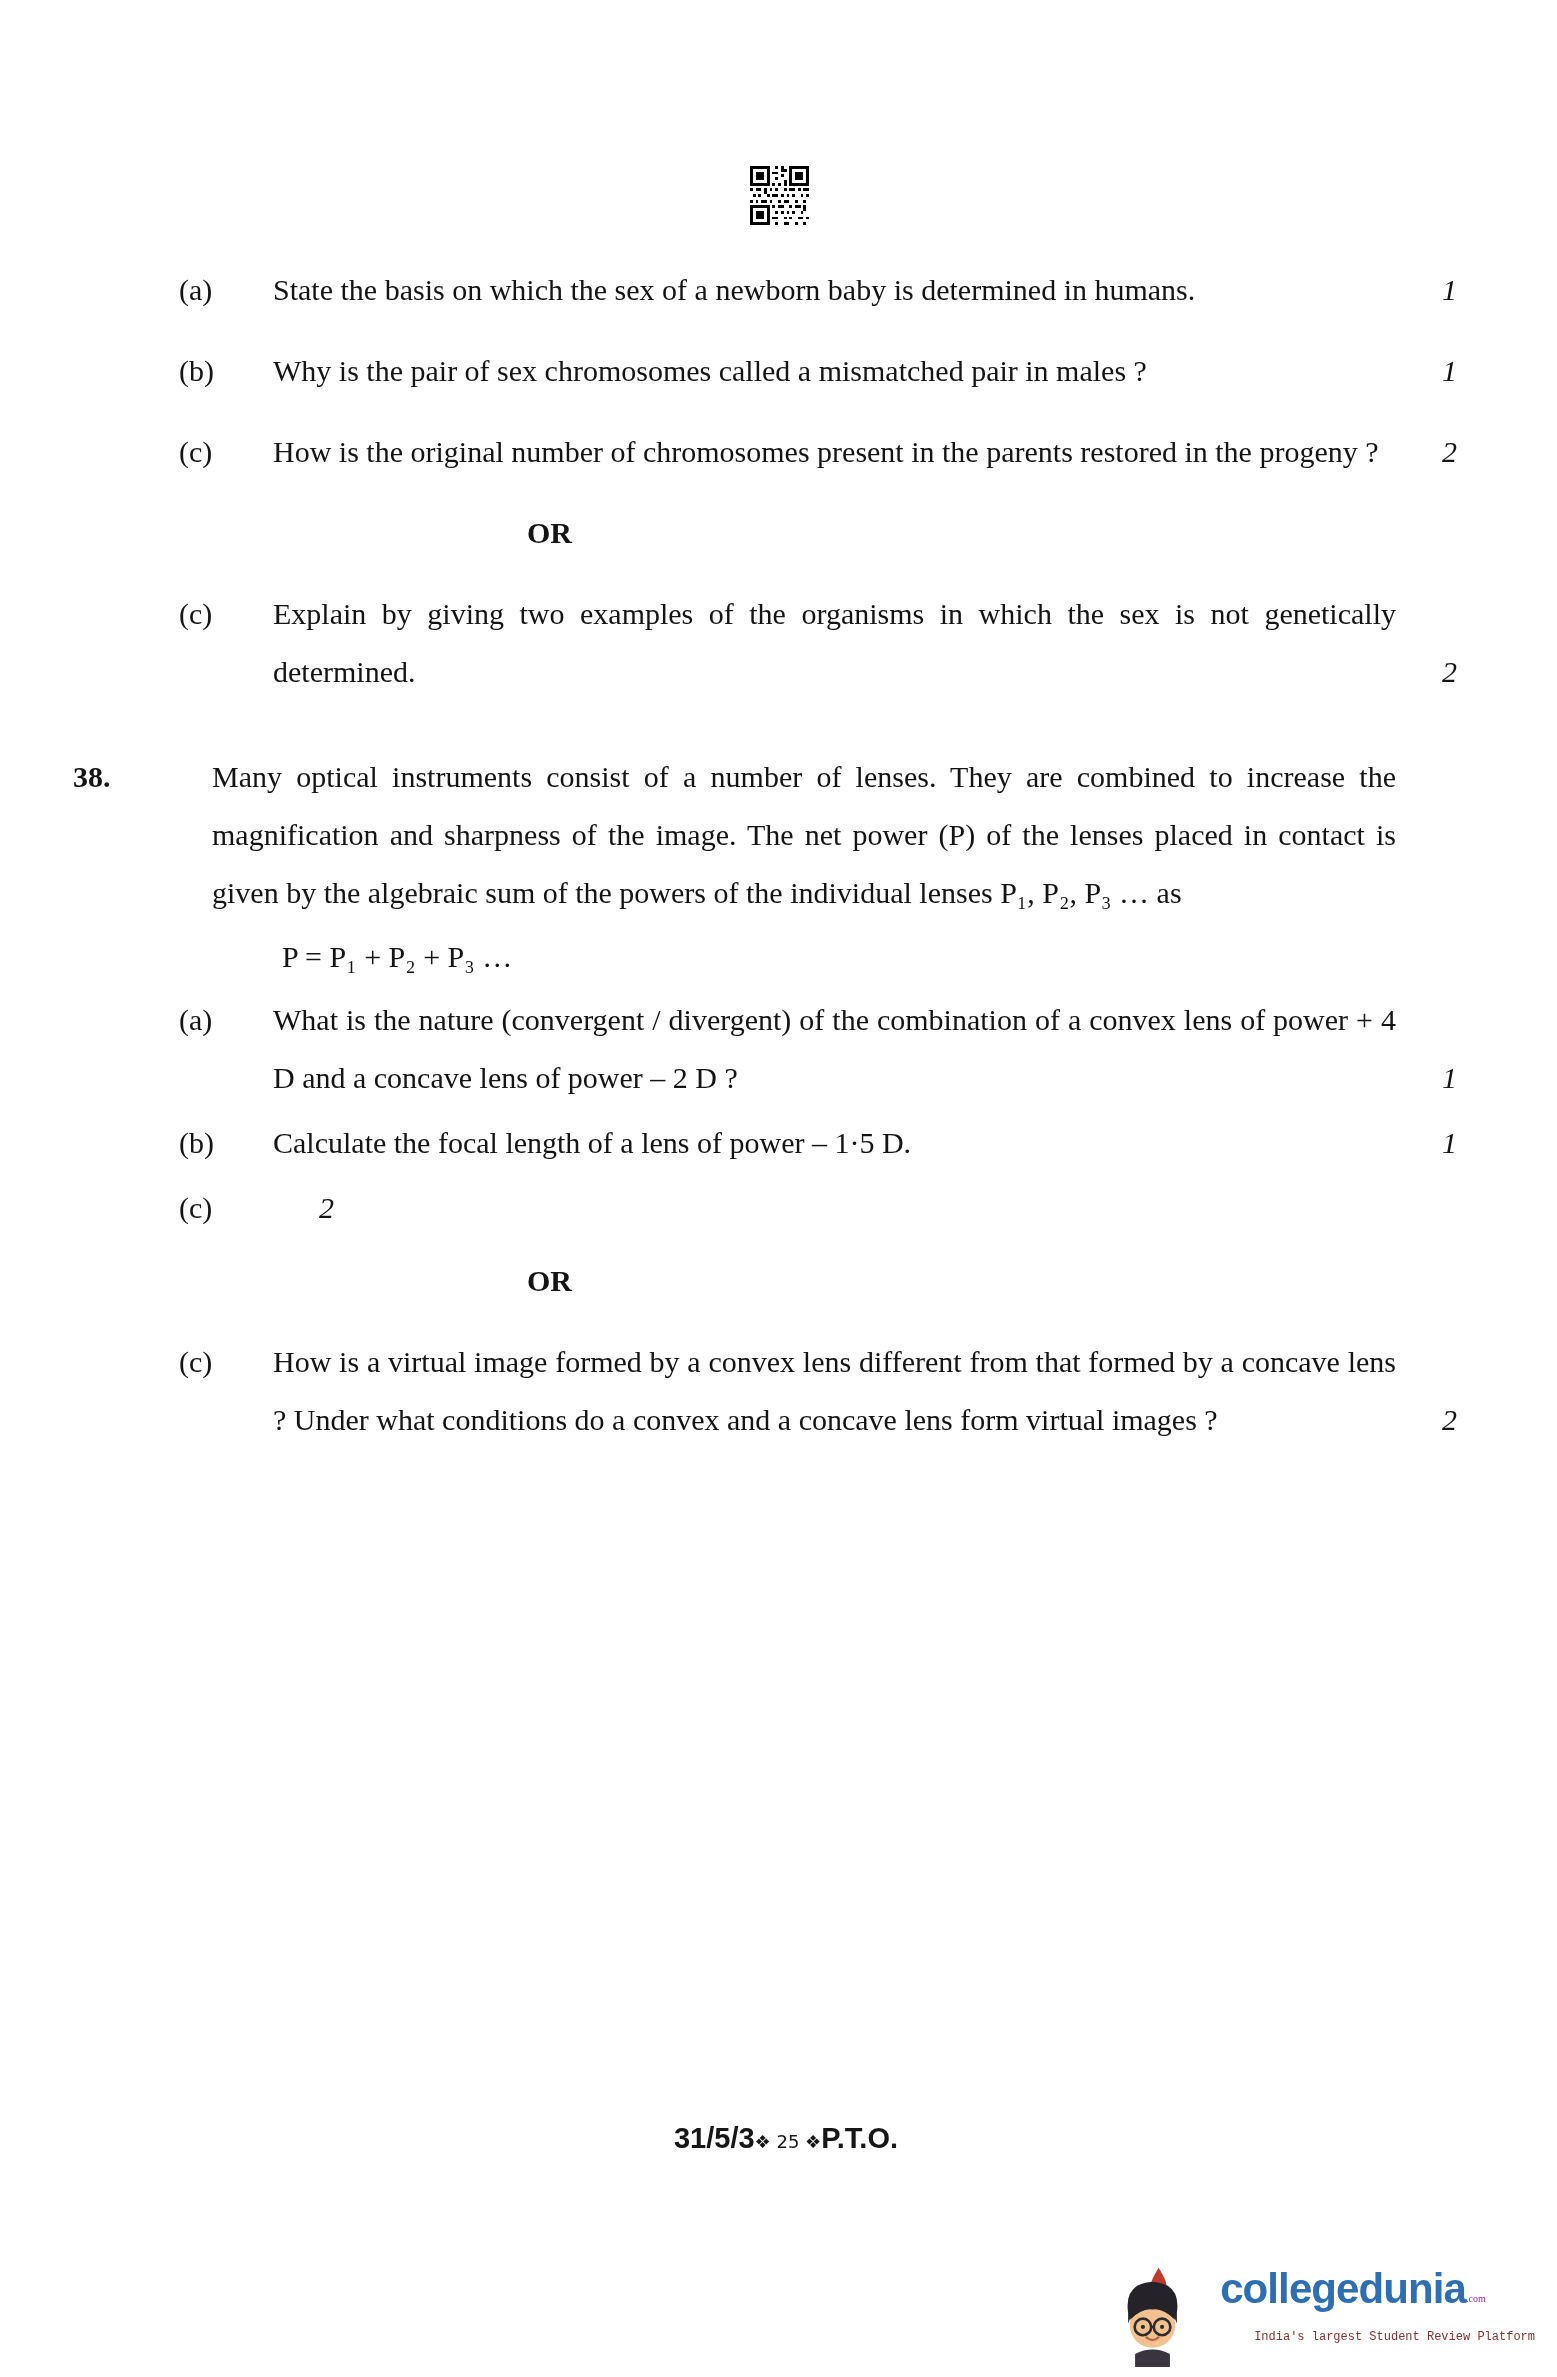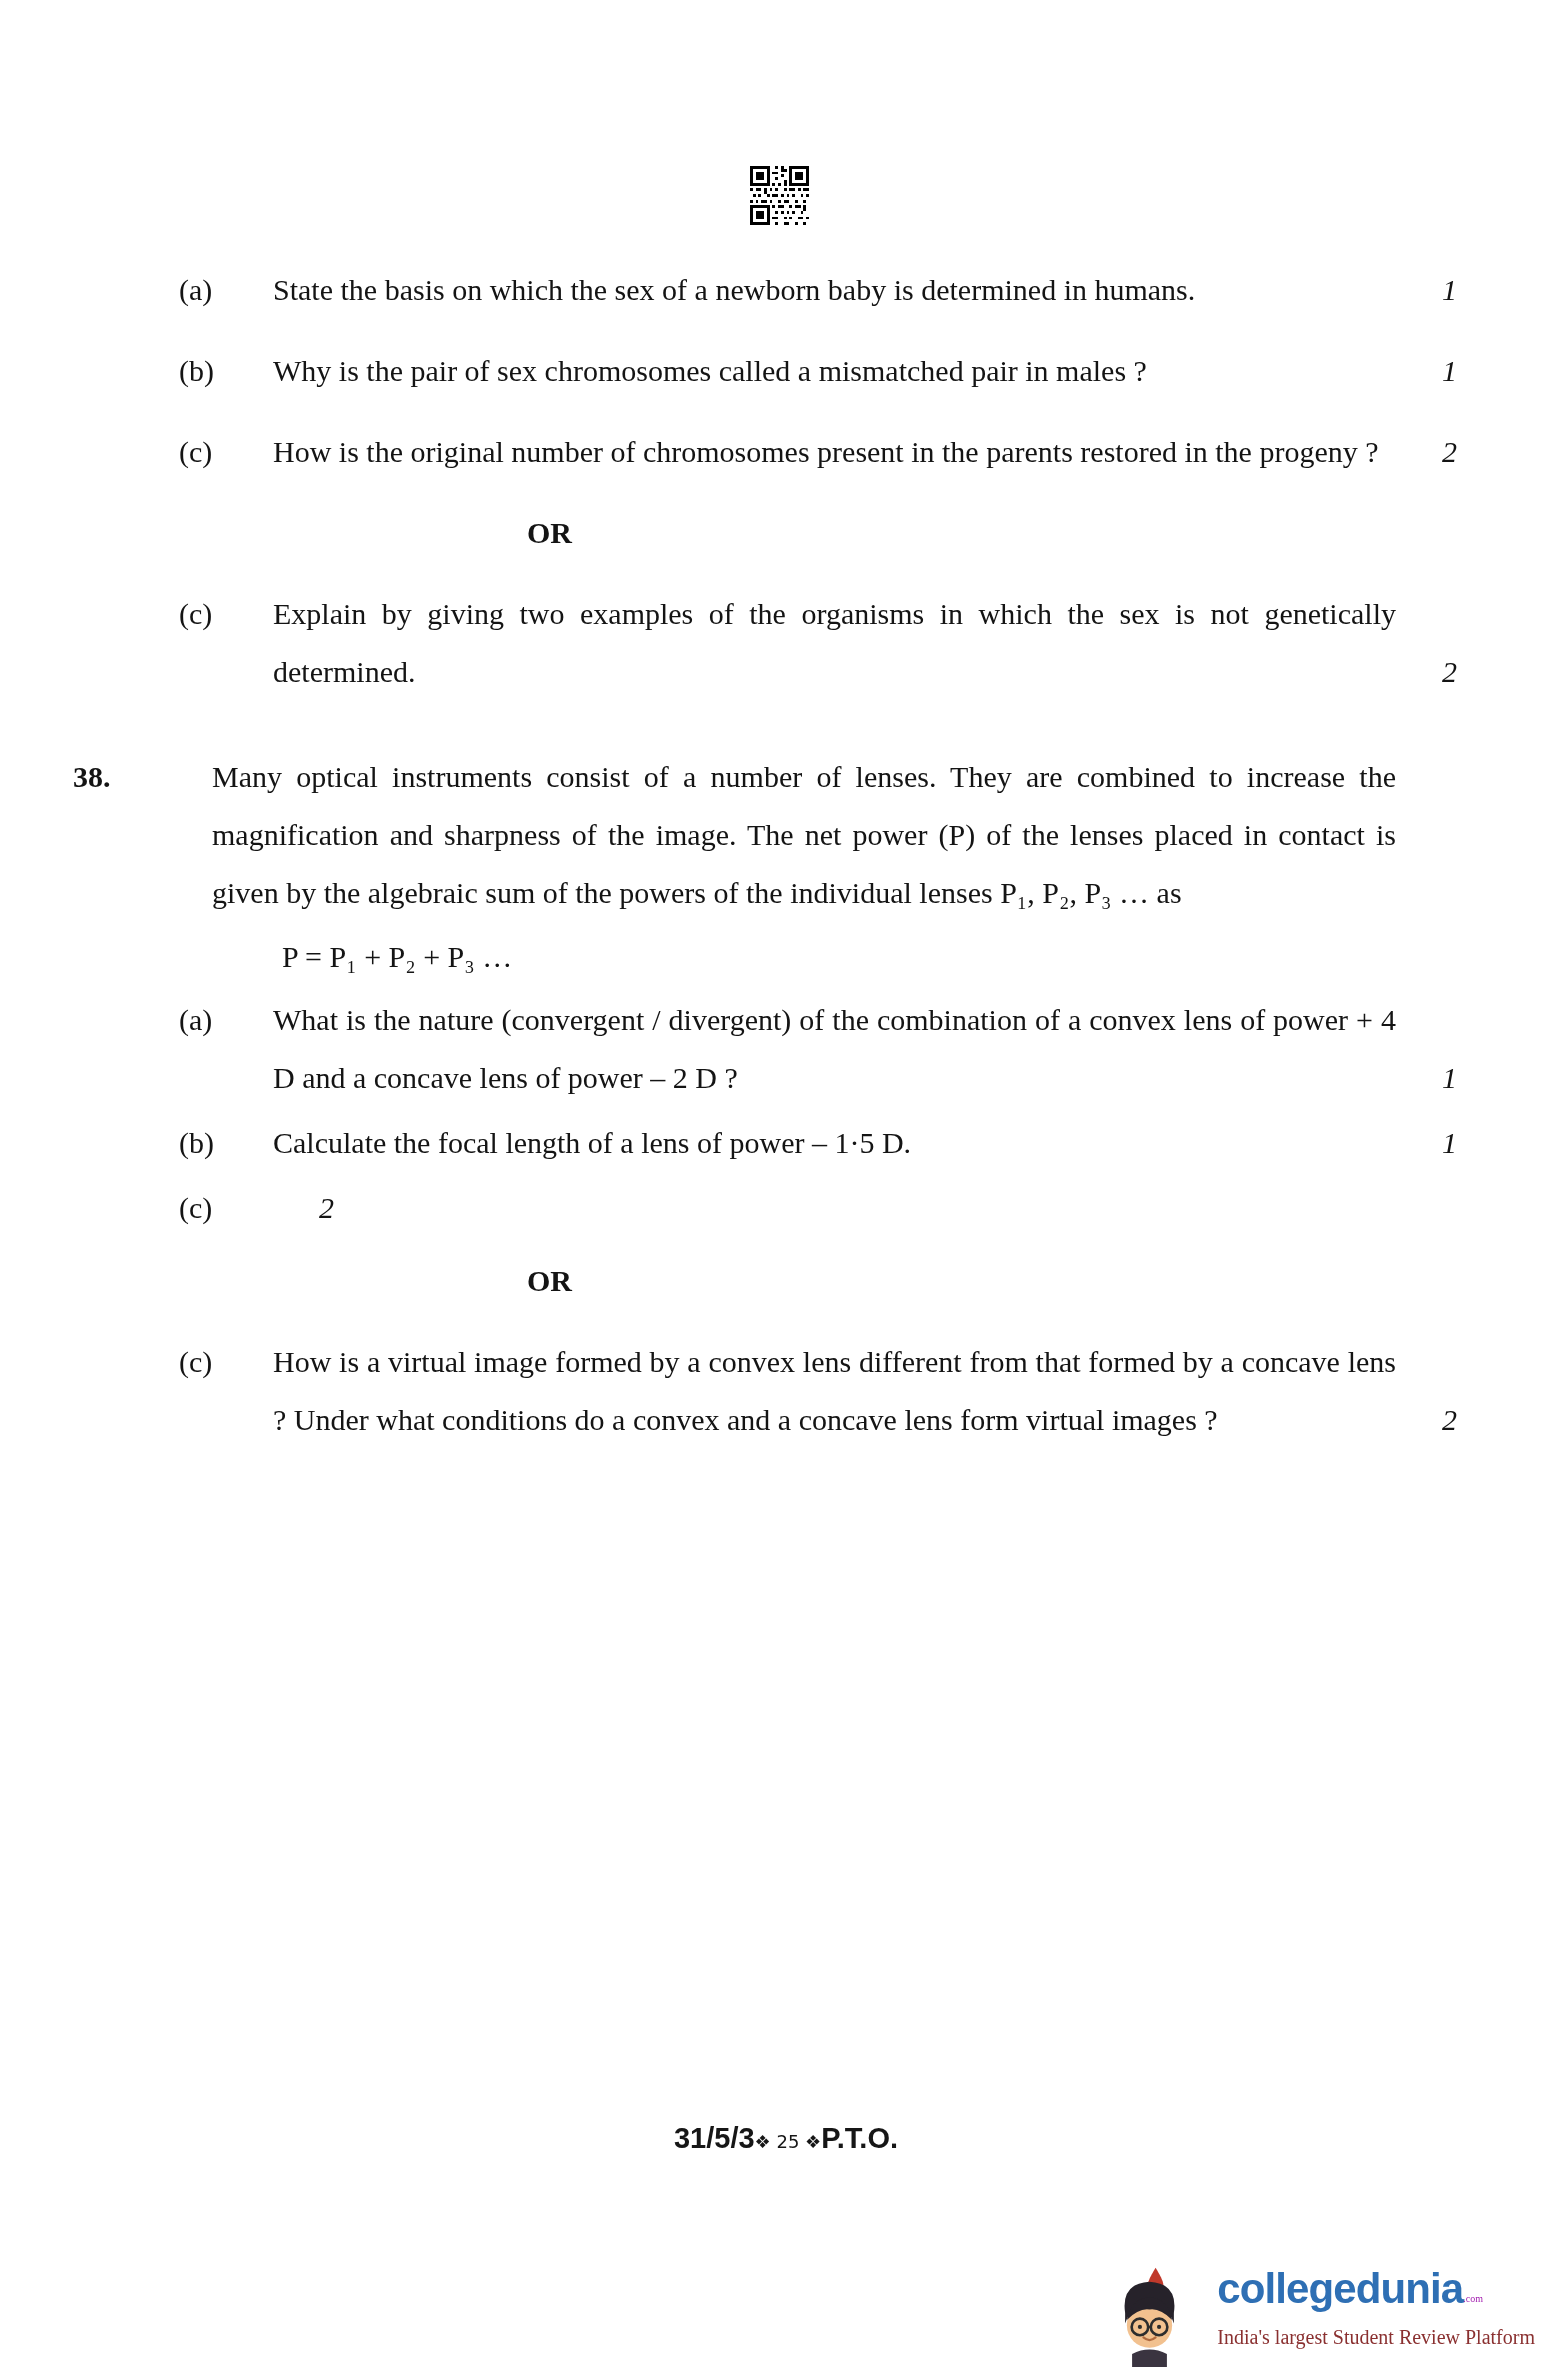--- a/index.html
+++ b/index.html
@@ -38,21 +38,21 @@
   .footer .pg { font-weight:normal; font-family:"DejaVu Sans",sans-serif; font-size:18px; }
 
   .branding { position:absolute; right:23px; bottom:10.5px; display:flex; align-items:flex-start; gap:23px; }
   .mascot { width:89px; height:101px; }
   .brand-line { display:flex; align-items:flex-start; }
   .brand-name {
     font-family:"Liberation Sans","DejaVu Sans",sans-serif; font-weight:bold;
     font-size:42px; line-height:45px; color:#2e6fb4; letter-spacing:-0.9px;
   }
   .brand-tld { font-family:Liberation Serif, serif; font-size:10px; color:#a21caf; margin-top:4.4px; }
-  .brand-tagline { font-family:Liberation Serif, serif; font-size:20px; line-height:19px; color:#8a3030; }
+  .brand-tagline { font-family:Liberation Mono, monospace; font-size:12px; line-height:19px; color:#8a3030;margin-left:34px; }
 </style>
 </head>
 <body>
 
 <div class="page">
 
   <div class="qr-wrap">
     <svg class="qr" viewBox="0 0 21 21" shape-rendering="crispEdges" xmlns="http://www.w3.org/2000/svg">
       <rect x="0" y="0" width="21" height="21" fill="#ffffff"></rect>
       <rect x="0" y="0" width="7" height="7" fill="#000"></rect>

